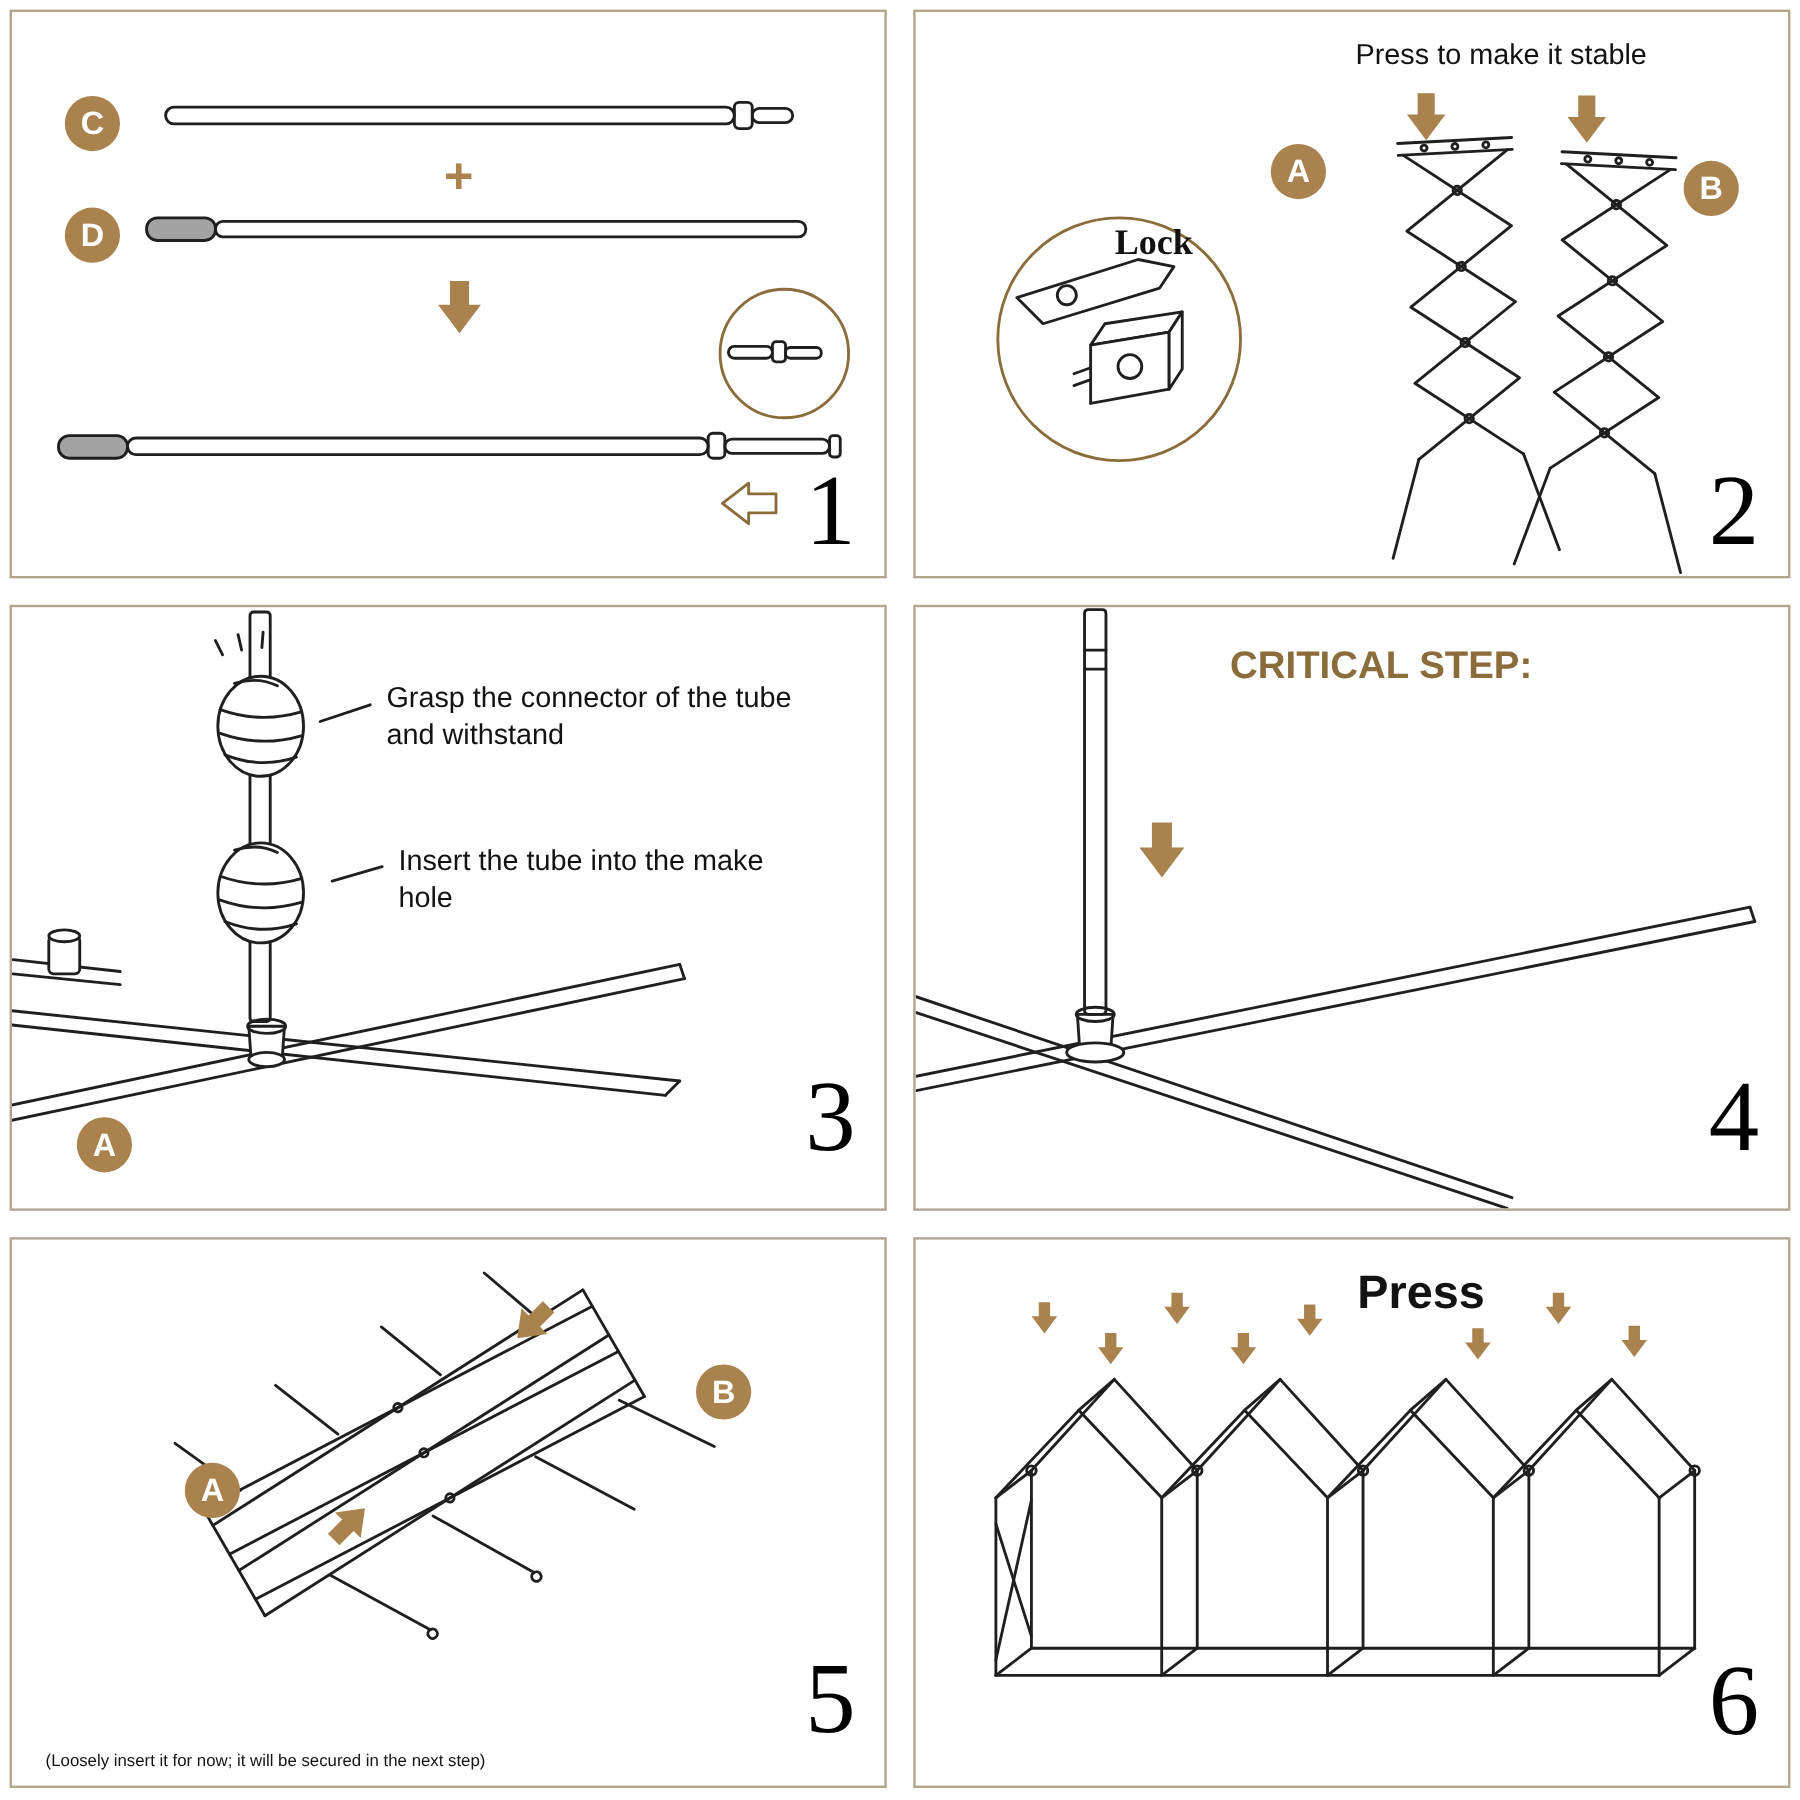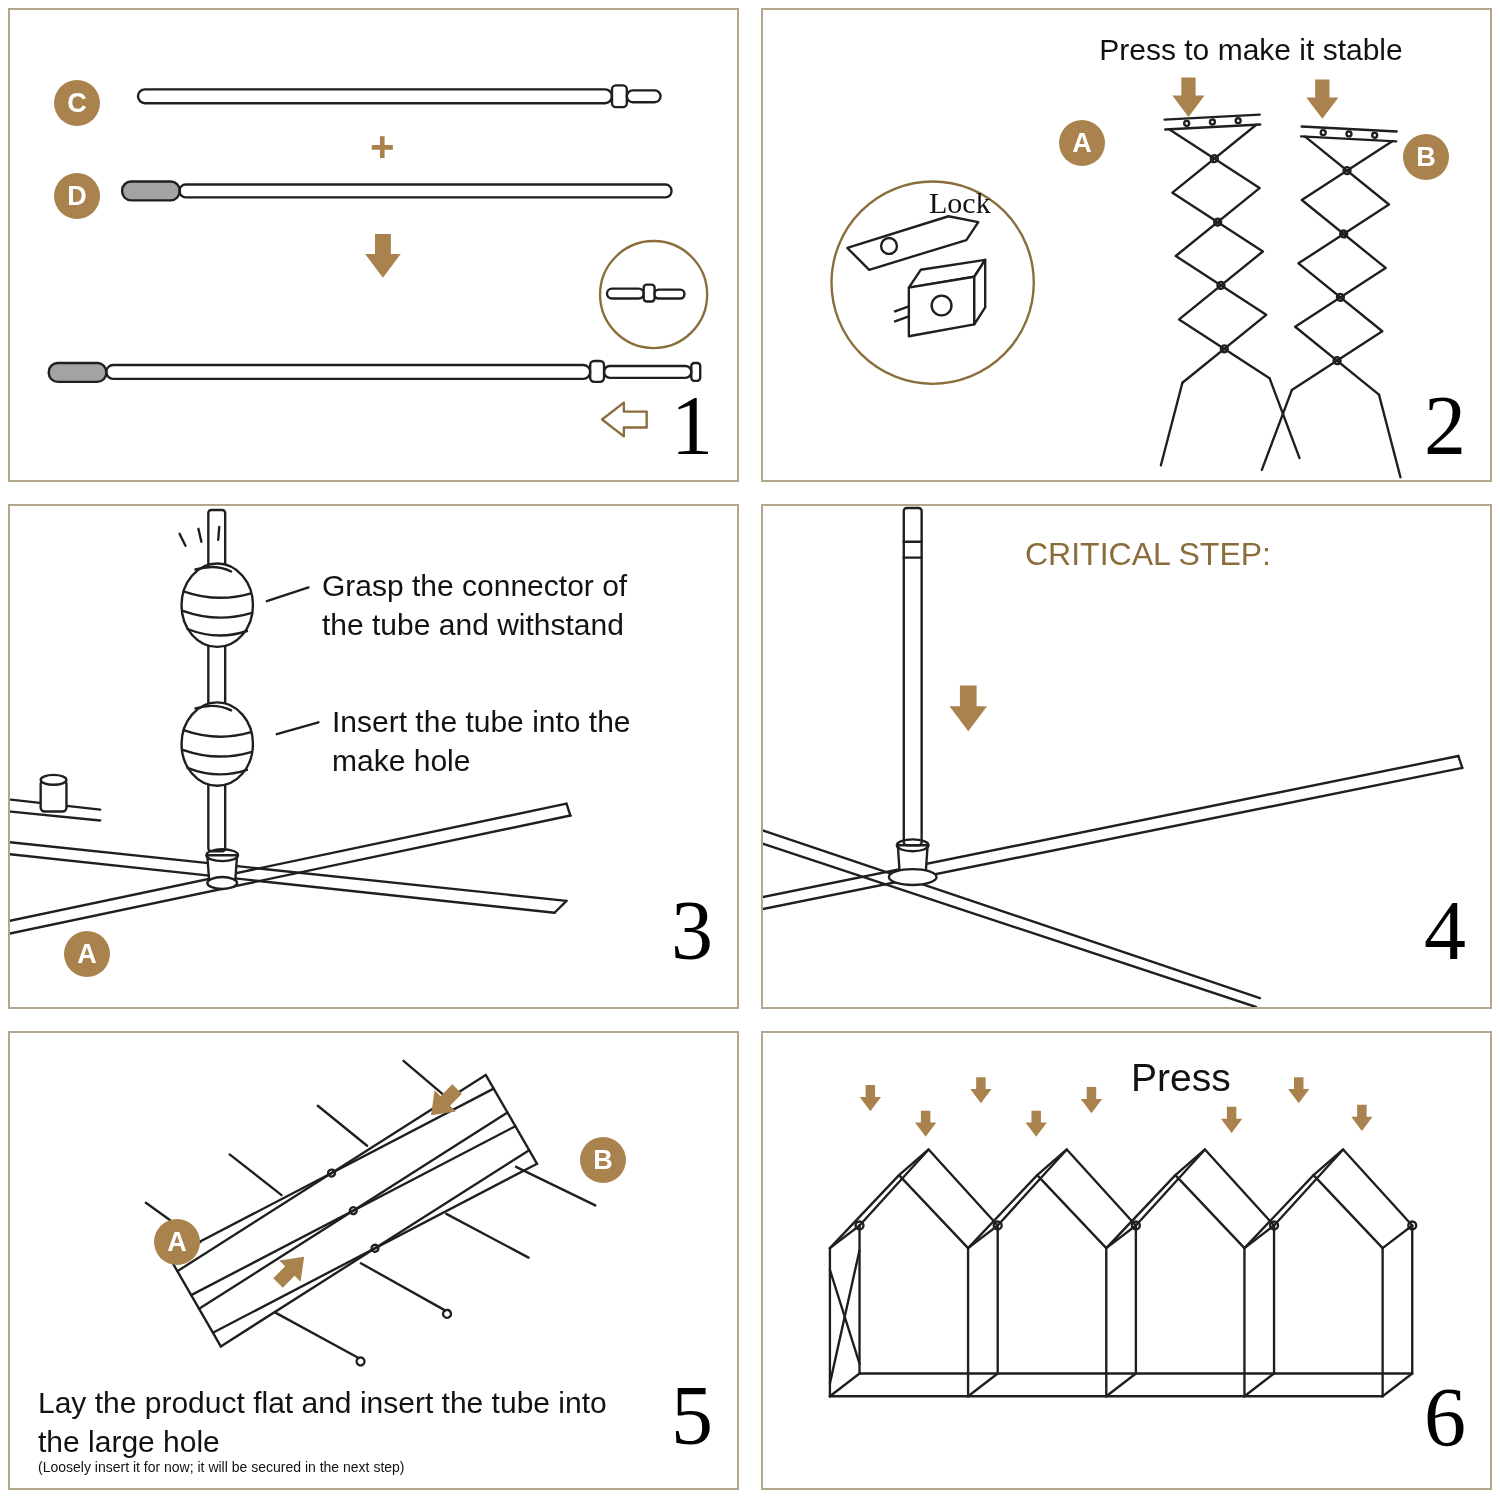--- a/index.html
+++ b/index.html
@@ -17,23 +17,23 @@
   .ln{stroke:var(--line);stroke-width:2.4;fill:none;stroke-linecap:round;stroke-linejoin:round}
   .fillw{fill:#fff}
   .fa{fill:var(--accent);stroke:none}
   .sa{stroke:var(--accent-dark);fill:none;stroke-width:2.4;stroke-linecap:round;stroke-linejoin:round}
   .grip{fill:var(--grip-gray);stroke:var(--line);stroke-width:2.4}
   
   .badge{position:absolute;width:46px;height:46px;border-radius:50%;background:var(--accent);
          color:#fff;font-size:27px;font-weight:700;display:flex;align-items:center;justify-content:center}
   .step-num{position:absolute;right:24px;bottom:12px;font-family:"Liberation Serif",serif;
             font-size:84px;line-height:1;color:#000}
-  .caption{position:absolute;font-size:30px;line-height:1.3;color:var(--text)}
+  .caption{position:absolute;font-size:24px;line-height:1.3;color:var(--text)}
   .small-note{position:absolute;font-size:14px;color:var(--text)}
-  .bold{font-weight:400}
+  .bold{font-weight:700}
   .accent-text{color:var(--accent-dark)}
   .serif{font-family:"Liberation Serif",serif}
   .pos{position:absolute}
   .plus{position:absolute;color:var(--accent);font-size:42px;font-weight:700;line-height:1}
 </style>
 </head>
 <body>
 
 <svg width="0" height="0" style="position:absolute" aria-hidden="true">
   <defs>
@@ -216,21 +216,20 @@
         <path class="ln" d="M45 -50 L22 -110"></path>
         <path class="ln" d="M140 -50 L120 -106"></path>
         <circle class="ln" cx="-70" cy="136" r="4"></circle>
         <circle class="ln" cx="30" cy="138" r="4"></circle>
       </g>
       <use href="#def-down-arrow" class="fa" transform="translate(437,70) rotate(45) scale(0.85)"></use>
       <use href="#def-down-arrow" class="fa" transform="translate(282,240) rotate(-135) scale(0.85)"></use>
     </svg>
     <div class="badge" style="left:144px;top:186px">A</div>
     <div class="badge" style="left:570px;top:104px">B</div>
-    <div class="caption" style="left:28px;top:350px;width:590px">Lay the product flat and insert the tube into the large hole</div>
     <div class="small-note" style="left:28px;top:426px">(Loosely insert it for now; it will be secured in the next step)</div>
     <div class="step-num" style="bottom:30px">5</div>
   </section>
 
   <section class="panel">
     <svg class="art" viewBox="0 0 731 461">
       <g class="fa">
         <use href="#def-down-arrow" transform="translate(106,66) scale(0.6)"></use>
         <use href="#def-down-arrow" transform="translate(162,92) scale(0.6)"></use>
         <use href="#def-down-arrow" transform="translate(218,58) scale(0.6)"></use>

